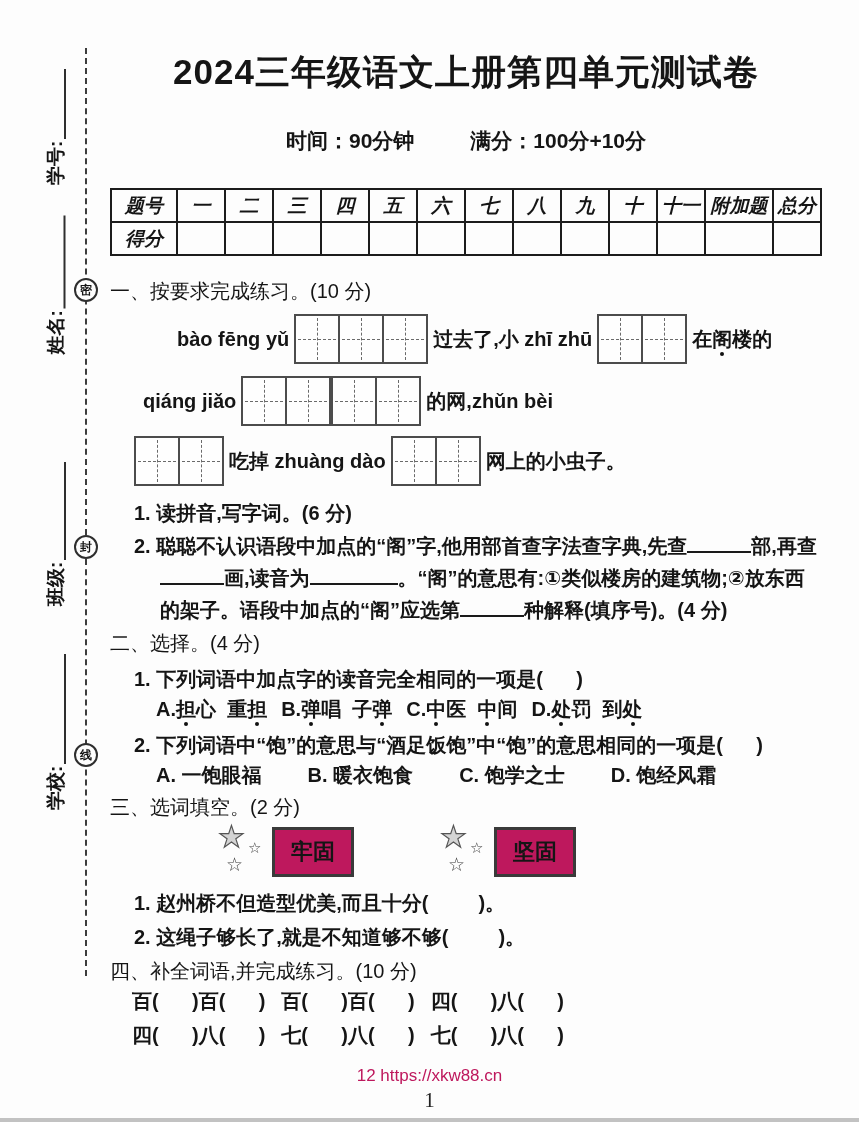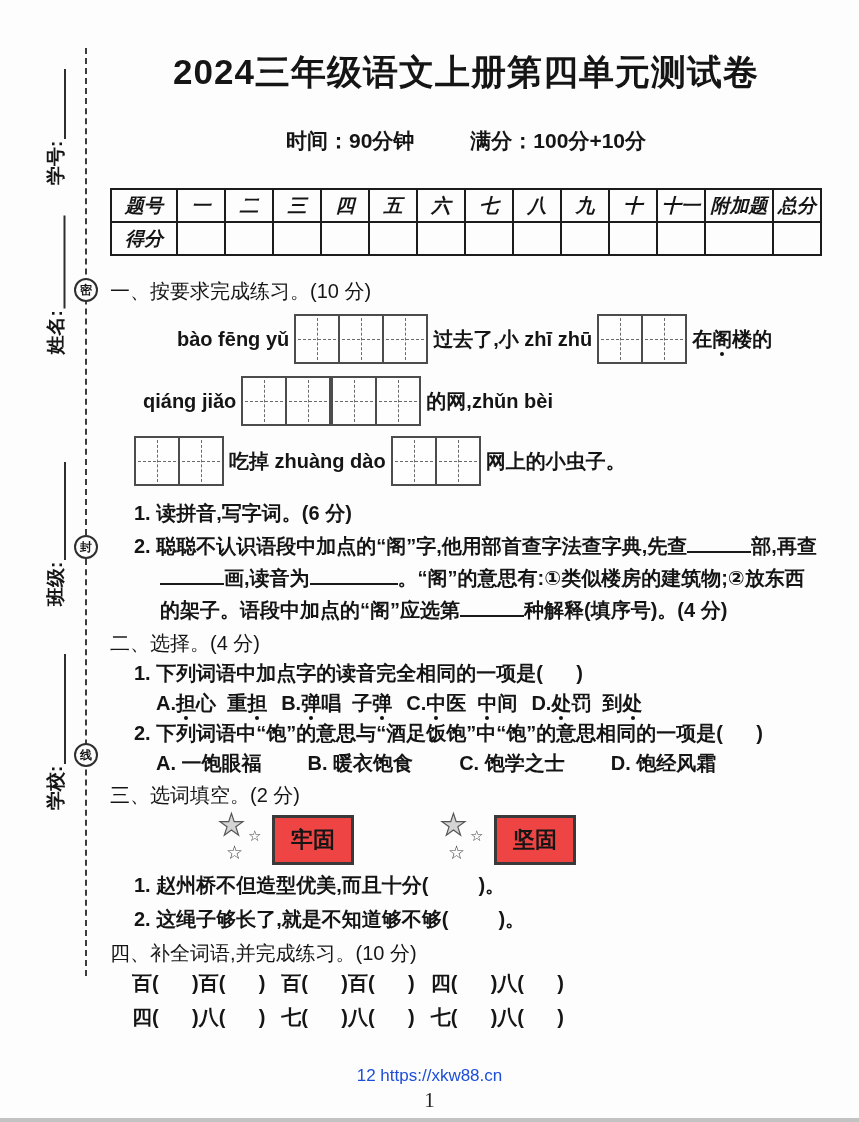--- a/index.html
+++ b/index.html
@@ -42,33 +42,33 @@
   .wrow { display:flex; align-items:center; height:54px; font-size:20px; font-weight:700; white-space:pre; }
   .wrow .t { padding:0 5px; }
   .wgroup { display:flex; }
   .wbox { width:46px; height:50px; border:2px solid #4c4c4c; position:relative; background:#fefefe; flex:0 0 auto; }
   .wbox + .wbox { margin-left:-2px; }
   .wbox::before { content:""; position:absolute; top:2px; bottom:2px; left:50%; border-left:1px dashed #6a6a6a; }
   .wbox::after  { content:""; position:absolute; left:2px; right:2px; top:50%; border-top:1px dashed #6a6a6a; }
   
   .opt-row { display:flex; margin-left:46px; font-size:20px; font-weight:700; line-height:30px; white-space:pre; }
   .opt-row.g14 { gap:14px; } .opt-row.g46 { gap:46px; }
-  .q-line { margin-top:0; margin-left:24px; font-size:20px; font-weight:700; line-height:30px; white-space:pre; }
+  .q-line { margin-top:6px; margin-left:24px; font-size:20px; font-weight:700; line-height:30px; white-space:pre; }
   
   .pick-row { display:flex; margin-left:110px; gap:88px; align-items:center; height:60px; }
   .pick { display:flex; align-items:center; }
   .stars { position:relative; width:52px; height:58px; flex:0 0 auto; }
   .star-big { position:absolute; left:-2px; top:-4px; font-size:30px; color:#d4d4d4; -webkit-text-stroke:1.2px #555; }
   .star-s1 { position:absolute; left:28px; top:16px; font-size:15px; color:#3d3d3d; }
   .star-s2 { position:absolute; left:6px; top:30px; font-size:19px; color:#3d3d3d; }
-  .word-box { border:3px solid #3a3a3a; width:82px; height:50px; display:flex; align-items:center; justify-content:center; font-size:22px; font-weight:700; background:#ef4444; }
+  .word-box { border:3px solid #3a3a3a; width:82px; height:50px; display:flex; align-items:center; justify-content:center; font-size:22px; font-weight:700; background:#be185d; }
   
   .fill-row { display:flex; margin-left:22px; gap:16px; font-size:20px; font-weight:700; line-height:30px; white-space:pre; }
   
-  .footer-site { position:absolute; top:1066px; left:0; width:100%; text-align:center; font-size:17px; font-weight:400; color:#1d4ed8; }
+  .footer-site { position:absolute; top:1066px; left:0; width:100%; text-align:center; font-size:17px; font-weight:400; color:#be185d; }
   .footer-page { position:absolute; top:1088px; left:0; width:100%; text-align:center; font-family:"Liberation Serif","DejaVu Serif",serif; font-size:21px; color:#222; }
   .scan-edge { position:absolute; bottom:0; left:0; width:100%; height:4px; background:#c2c2c2; }
 </style>
 </head>
 <body>
 
 <div class="page">
 
   <div>
     <div class="seal-line"></div>

